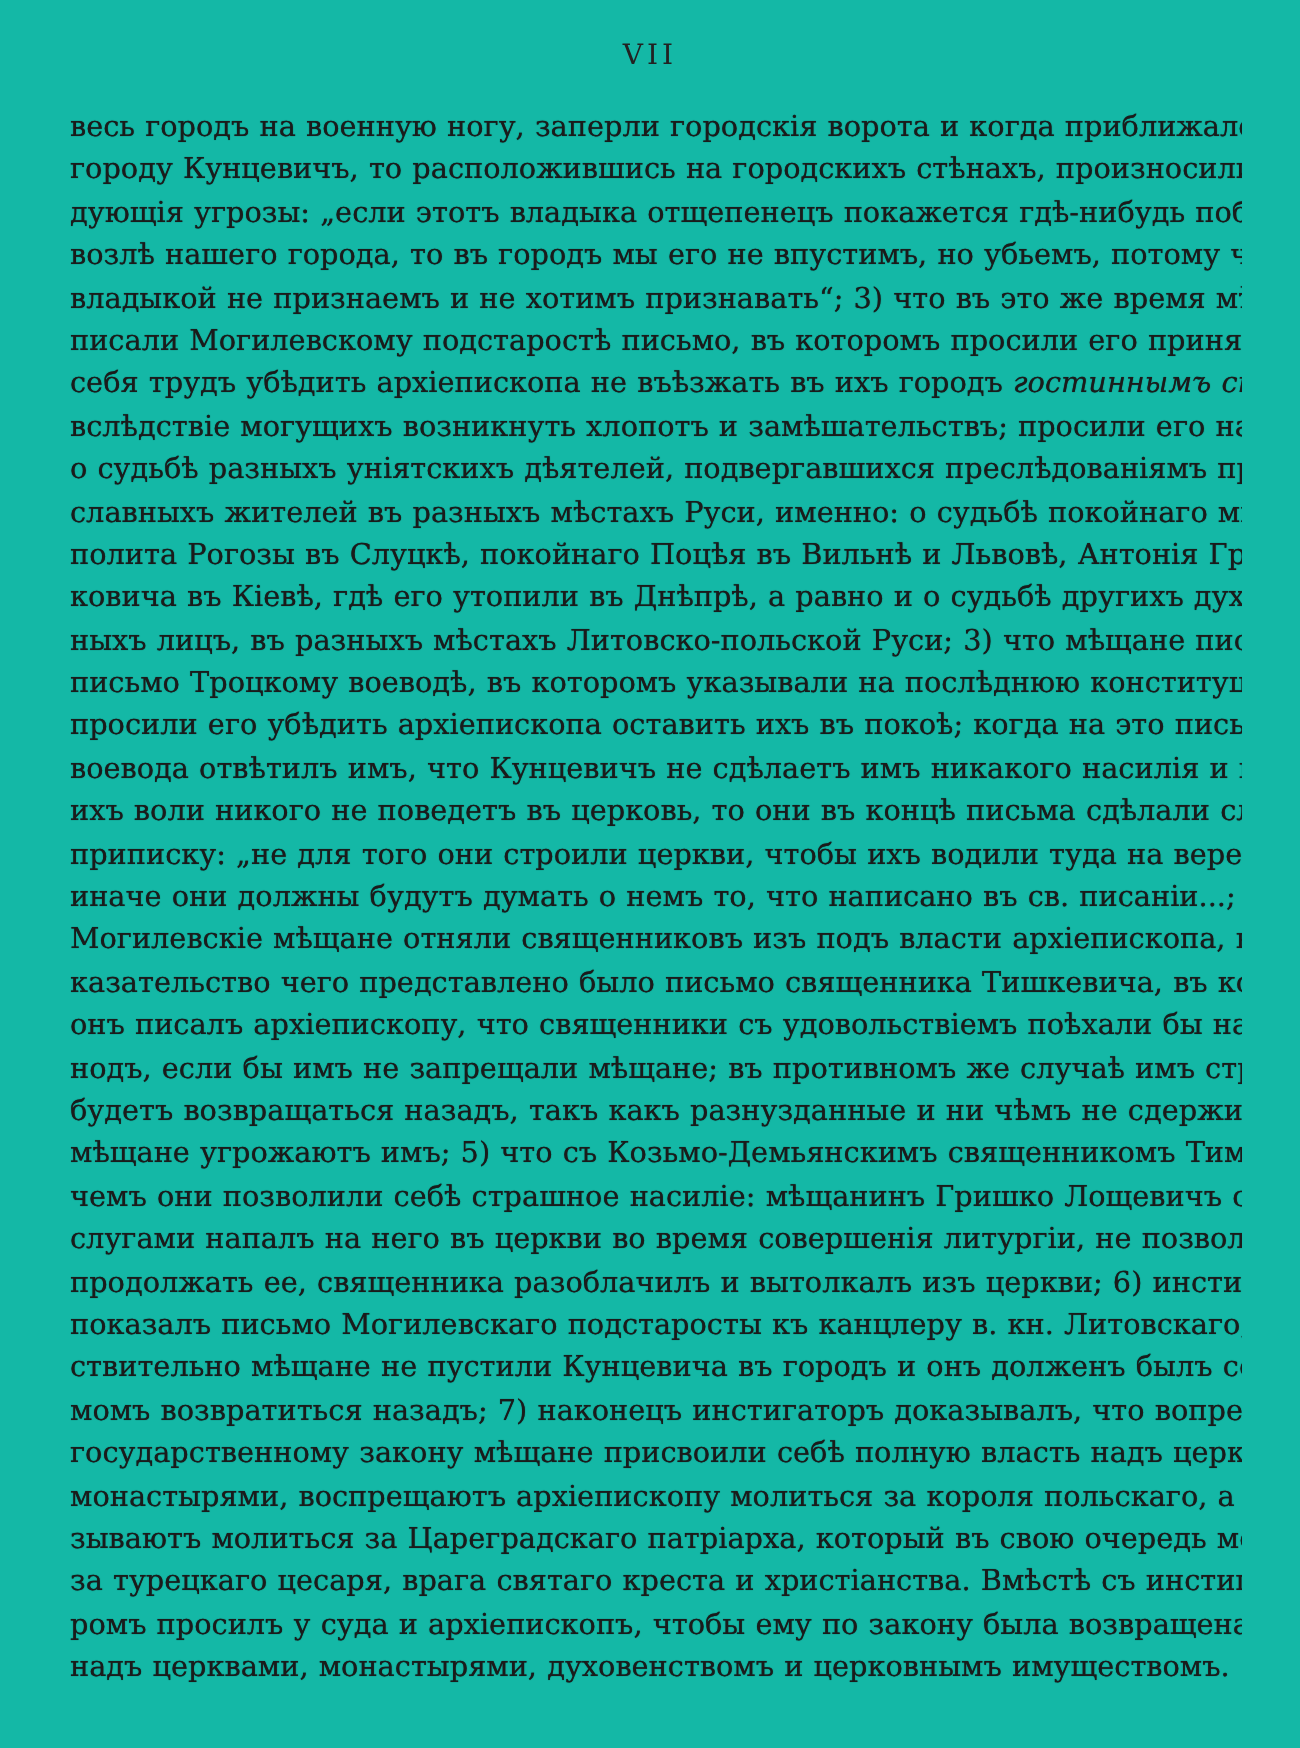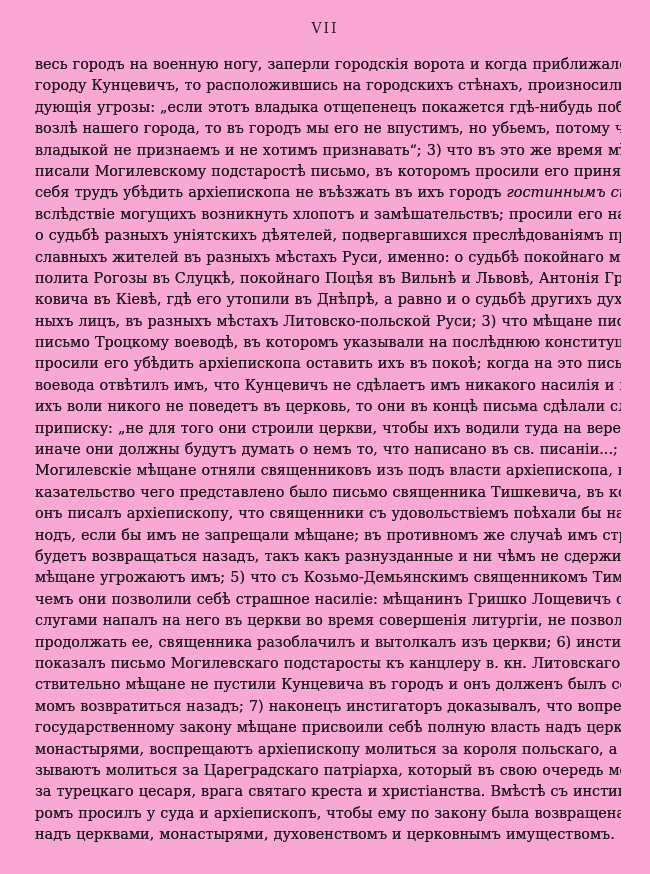--- a/index.html
+++ b/index.html
@@ -5,21 +5,21 @@
   html, body {
     margin: 0;
     padding: 0;
     background: #e8e8e6;
   }
   .page {
     position: relative;
     width: 650px;
     height: 874px;
     margin: 0 auto;
-    background: #f9a8d4;
+    background: #14b8a6;
     overflow: hidden;
     font-family: "DejaVu Serif", "Liberation Serif", serif;
     color: #1b1b1b;
   }
   .page-number {
     position: absolute;
     top: 20px;
     left: 0;
     width: 100%;
     text-align: center;

